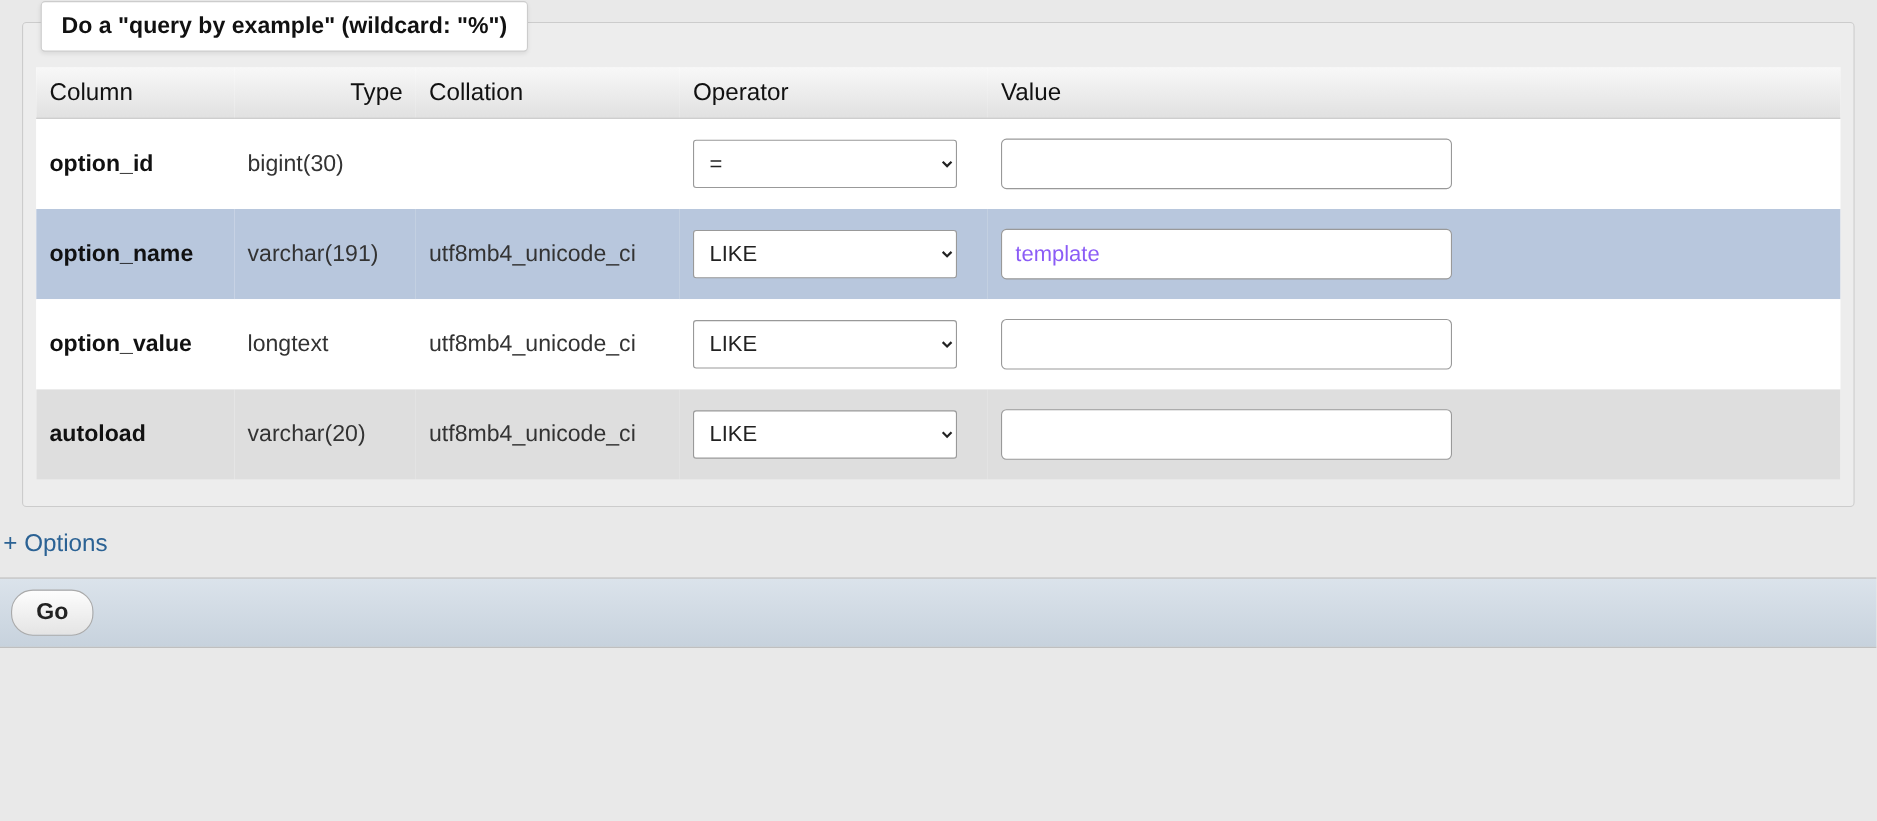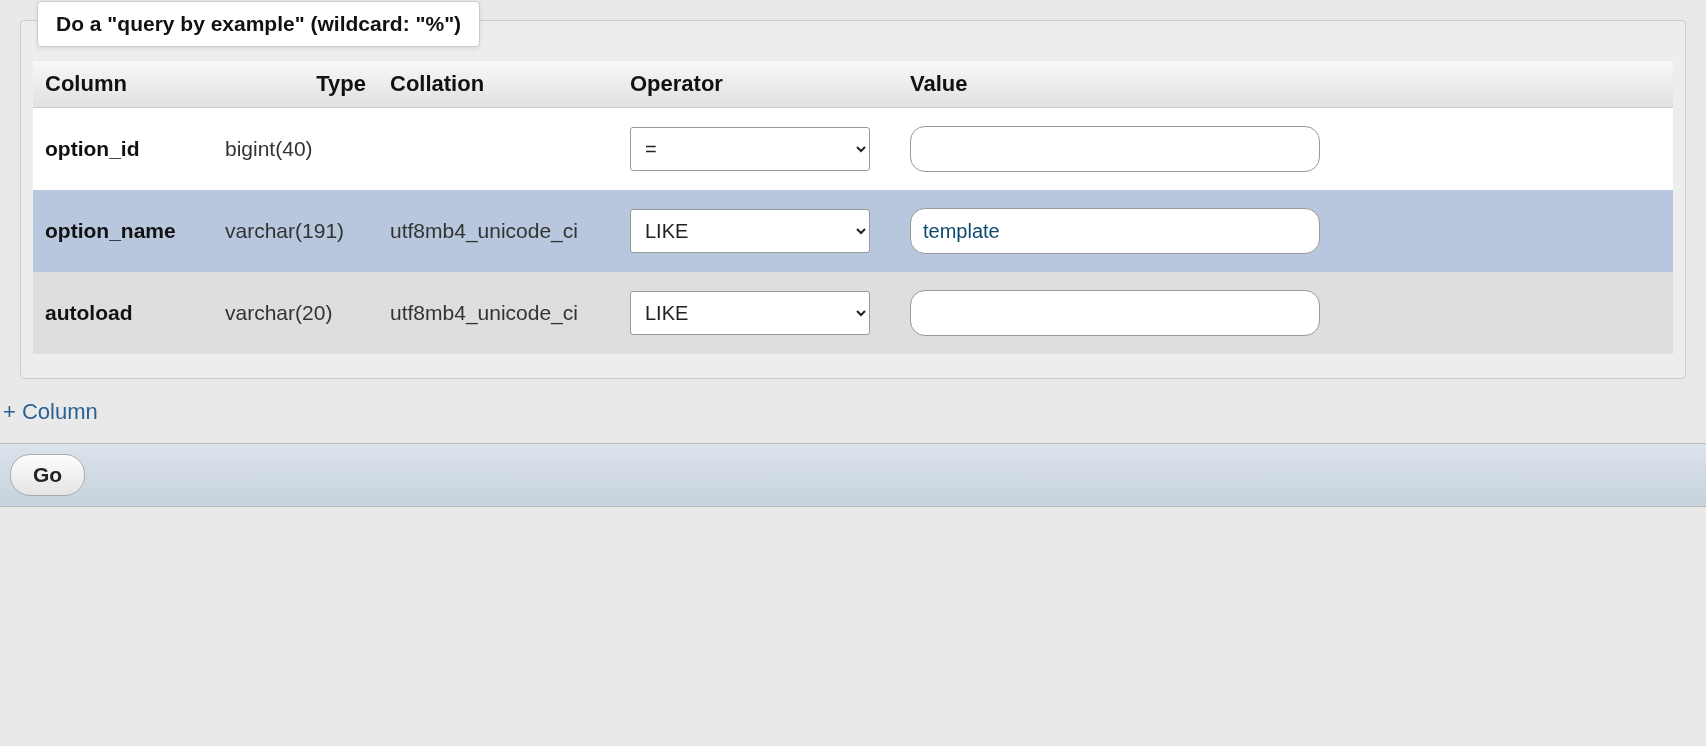--- a/index.html
+++ b/index.html
@@ -42,21 +42,21 @@
       margin: 0 12px;
     }
     table {
       width: 100%;
       border-collapse: collapse;
       background: #fff;
     }
     thead th {
       text-align: left;
       font-size: 22px;
-      font-weight: 700;
+      font-weight: 400;
       padding: 10px 12px;
       background: linear-gradient(#f8f8f8, #e1e1e1);
       border-bottom: 1px solid #ccc;
       color: #111;
     }
     tbody td {
       padding: 18px 12px;
       font-size: 21px;
       color: #333;
       vertical-align: middle;
@@ -84,23 +84,23 @@
       background: #fff;
       color: #222;
     }
     input[type="text"] {
       width: 100%;
       max-width: 410px;
       height: 44px;
       font-size: 20px;
       padding: 22px 12px;
       border: 1px solid #999;
-      border-radius: 15px;
+      border-radius: 5px;
       background: #fff;
-      color: #0c4a6e;
+      color: #8b5cf6;
     }
     .col-column { width: 180px; }
     .col-type { width: 165px; text-align: right; }
     .col-collation { width: 240px; }
     .col-operator { width: 280px; }
     .col-value { width: auto; }
 
     .options-link {
       display: block;
       margin: 20px 3px 18px 3px;
@@ -139,42 +139,49 @@
             <th class="col-column">Column</th>
             <th class="col-type">Type</th>
             <th class="col-collation">Collation</th>
             <th class="col-operator">Operator</th>
             <th class="col-value">Value</th>
           </tr>
         </thead>
         <tbody id="qbe-body">
             <tr class="row-odd">
               <td class="col-name">option_id</td>
-              <td>bigint(40)</td>
+              <td>bigint(30)</td>
               <td></td>
               <td><select><option>=</option></select></td>
               <td><input type="text" value="" style=""></td>
             </tr>
             <tr class="row-hover">
               <td class="col-name">option_name</td>
               <td>varchar(191)</td>
               <td>utf8mb4_unicode_ci</td>
               <td><select><option>LIKE</option></select></td>
               <td><input type="text" value="template" style=""></td>
+            </tr>
+            <tr class="row-odd">
+              <td class="col-name">option_value</td>
+              <td>longtext</td>
+              <td>utf8mb4_unicode_ci</td>
+              <td><select><option>LIKE</option></select></td>
+              <td><input type="text" value="" style=""></td>
             </tr>
             <tr class="row-even">
               <td class="col-name">autoload</td>
               <td>varchar(20)</td>
               <td>utf8mb4_unicode_ci</td>
               <td><select><option>LIKE</option></select></td>
               <td><input type="text" value="" style=""></td>
             </tr>
           </tbody>
       </table>
     </div>
   </fieldset>
 
-  <a class="options-link">+ Column</a>
+  <a class="options-link">+ Options</a>
 
   <div class="go-bar">
     <button class="go-btn">Go</button>
   </div>
 </div>
 
 </body></html>

